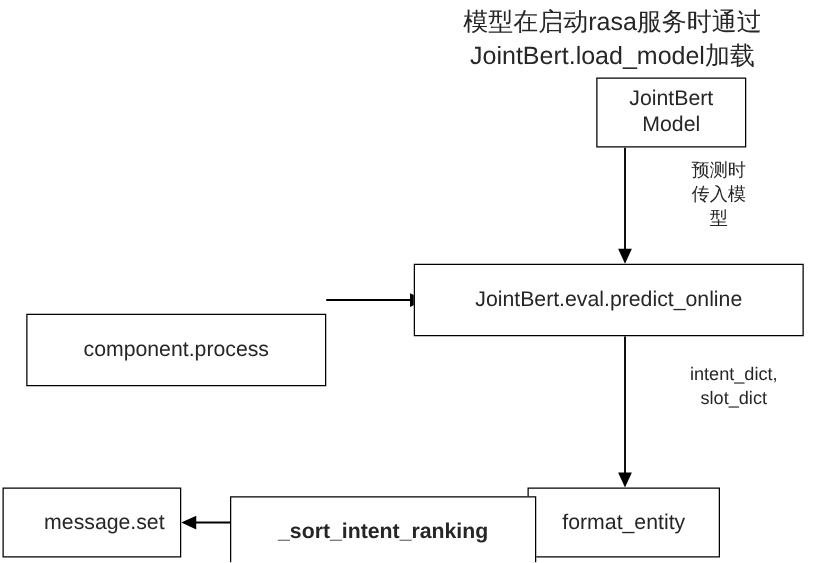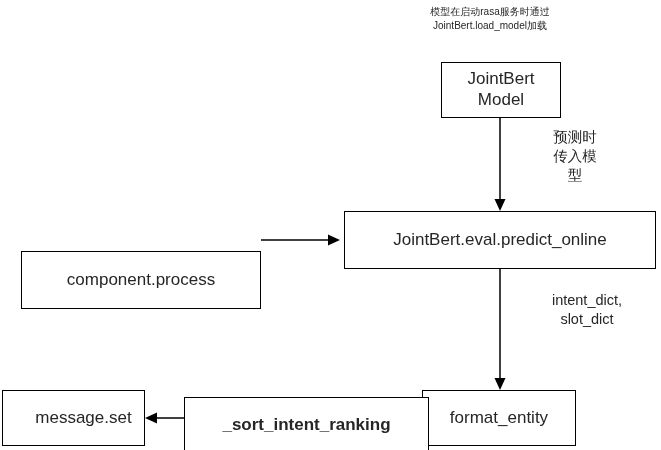--- a/index.html
+++ b/index.html
@@ -26,33 +26,34 @@
     justify-content: center;
     text-align: center;
     font-size: 17px;
     line-height: 1.22;
     color: #262626;
     white-space: nowrap;
     z-index: 3;
   }
   .node.two-line {
     white-space: normal;
+    margin-left: 36px;
   }
   .edge-label {
     position: absolute;
     font-size: 14.5px;
     line-height: 1.3;
     color: #262626;
     text-align: center;
     white-space: pre-line;
     z-index: 4;
   }
   .caption {
     position: absolute;
-    font-size: 10px;
+    font-size: 20px;
     line-height: 1.35;
     color: #262626;
     text-align: center;
     white-space: pre-line;
     z-index: 4;
   }
   svg.wires {
     position: absolute;
     left: 0;
     top: 0;
@@ -105,21 +106,21 @@
   </svg>
 
   <div class="caption" style="left:370px; top:5px; width:240px;">模型在启动rasa服务时通过
 JointBert.load_model加载</div>
 
   <div class="node two-line" style="left:441px; top:62px; width:120px; height:56px;">JointBert
 Model</div>
 
   <div class="node" style="left:21px; top:211px; width:240px; height:58px;margin-top:40px;">component.process</div>
 
-  <div class="node" style="left:344px; top:211px; width:312px; height:58px;">JointBert.eval.predict_online</div>
+  <div class="node" style="left:331px; top:211px; width:312px; height:58px;">JointBert.eval.predict_online</div>
 
   <div class="node" style="left:422px; top:390px; width:154px; height:56px;">format_entity</div>
 
   <div class="node" style="left:184px; top:397px; width:245px; height:56px;font-weight:bold;">_sort_intent_ranking</div>
 
   <div class="node" style="left:2px; top:390px; width:143px; height:56px;padding-left:20px;">message.set</div>
 
   <div class="edge-label" style="left:544px; top:128px; width:62px;">预测时
 传入模
 型</div>

